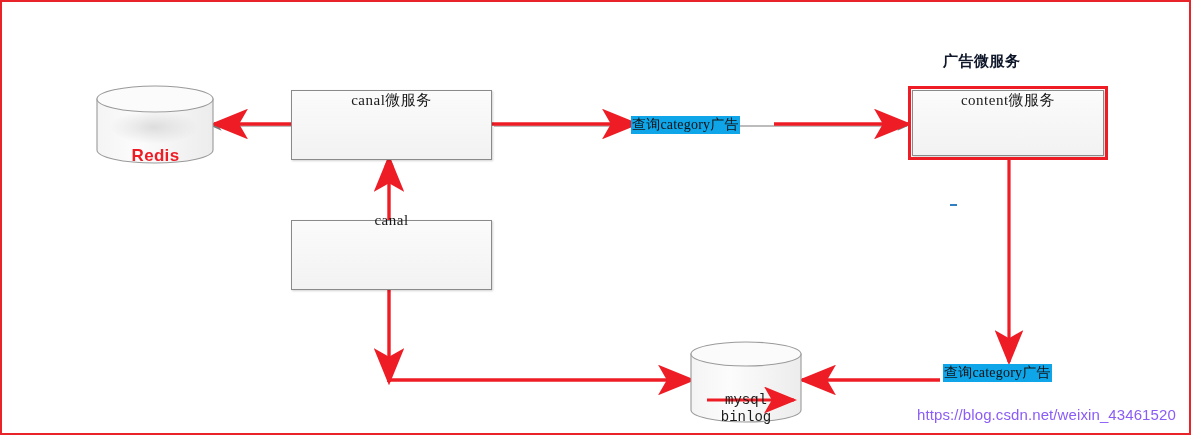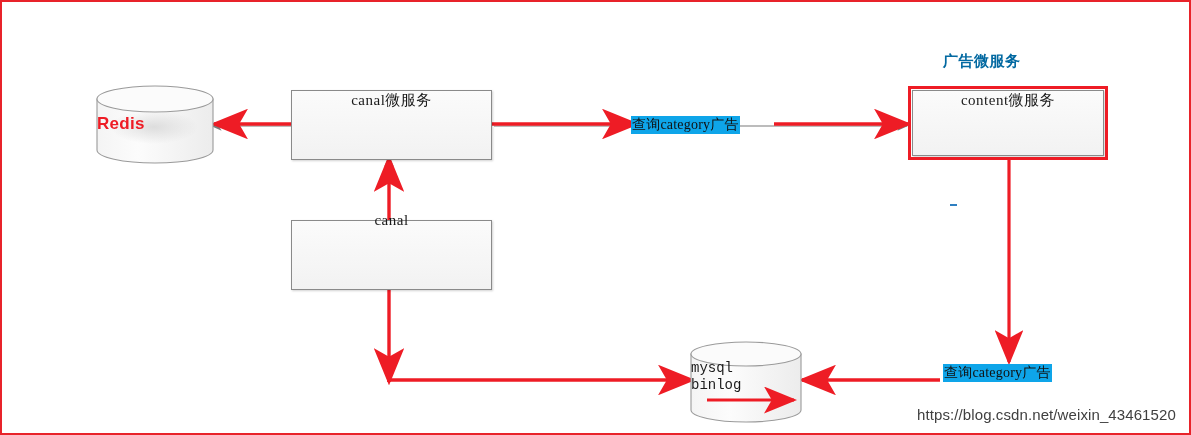--- a/index.html
+++ b/index.html
@@ -59,26 +59,27 @@
   #node-content-service {
     left: 910px; top: 88px; width: 192px; height: 66px;
   }
   
   .cylinder {
     position: absolute;
   }
   .cyl-text {
     position: absolute;
     width: 100%;
-    text-align: left;
+    text-align: center;
     font-family: "Liberation Mono", "DejaVu Sans Mono", monospace;
     font-size: 14px;
     color: #1a1a1a;
     line-height: 17px;
     white-space: pre-line;
+    margin-top: 32px;
   }
   #redis-text {
     left: 0; top: 28px;
     font-family: "Liberation Sans", "DejaVu Sans", sans-serif;
     font-weight: bold;
     font-size: 17px;
     color: #ee1c25;
     letter-spacing: 0.3px;
   }
   #mysql-text {
@@ -96,30 +97,30 @@
     letter-spacing: 0.2px;
   }
   #label-query-top { left: 629px; top: 114px; }
   #label-query-bottom { left: 941px; top: 362px; }
   #group-title {
     position: absolute;
     left: 941px; top: 50px;
     font-family: "Liberation Sans", "DejaVu Sans", sans-serif;
     font-weight: bold;
     font-size: 15px;
-    color: #0369a1;
+    color: #0f172a;
     letter-spacing: 0.5px;
     white-space: nowrap;
   }
   #watermark {
     position: absolute;
     left: 915px; top: 404px;
     font-family: "Liberation Sans", "DejaVu Sans", sans-serif;
     font-size: 15px;
-    color: #404040;
+    color: #8b5cf6;
     white-space: nowrap;
     letter-spacing: 0.1px;
   }
   #artifact-dot {
     position: absolute;
     left: 948px; top: 202px;
     width: 7px; height: 2px;
     background: #2f7fc1;
   }
 </style>

